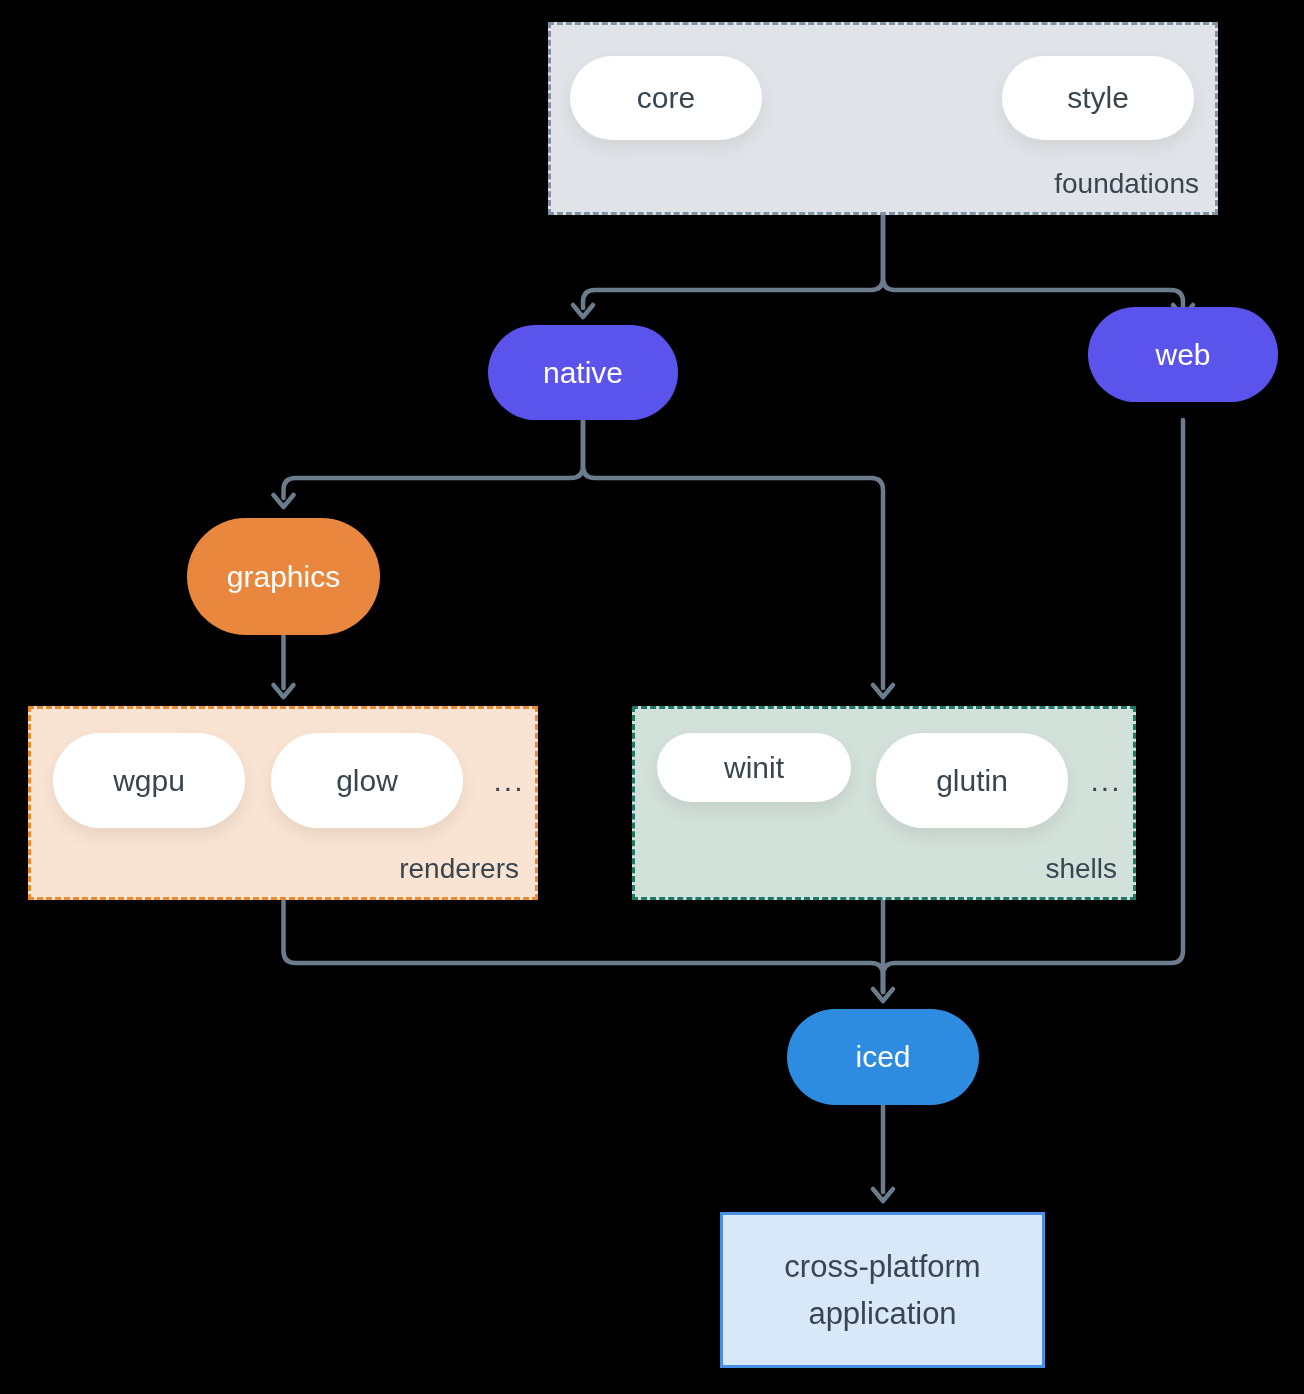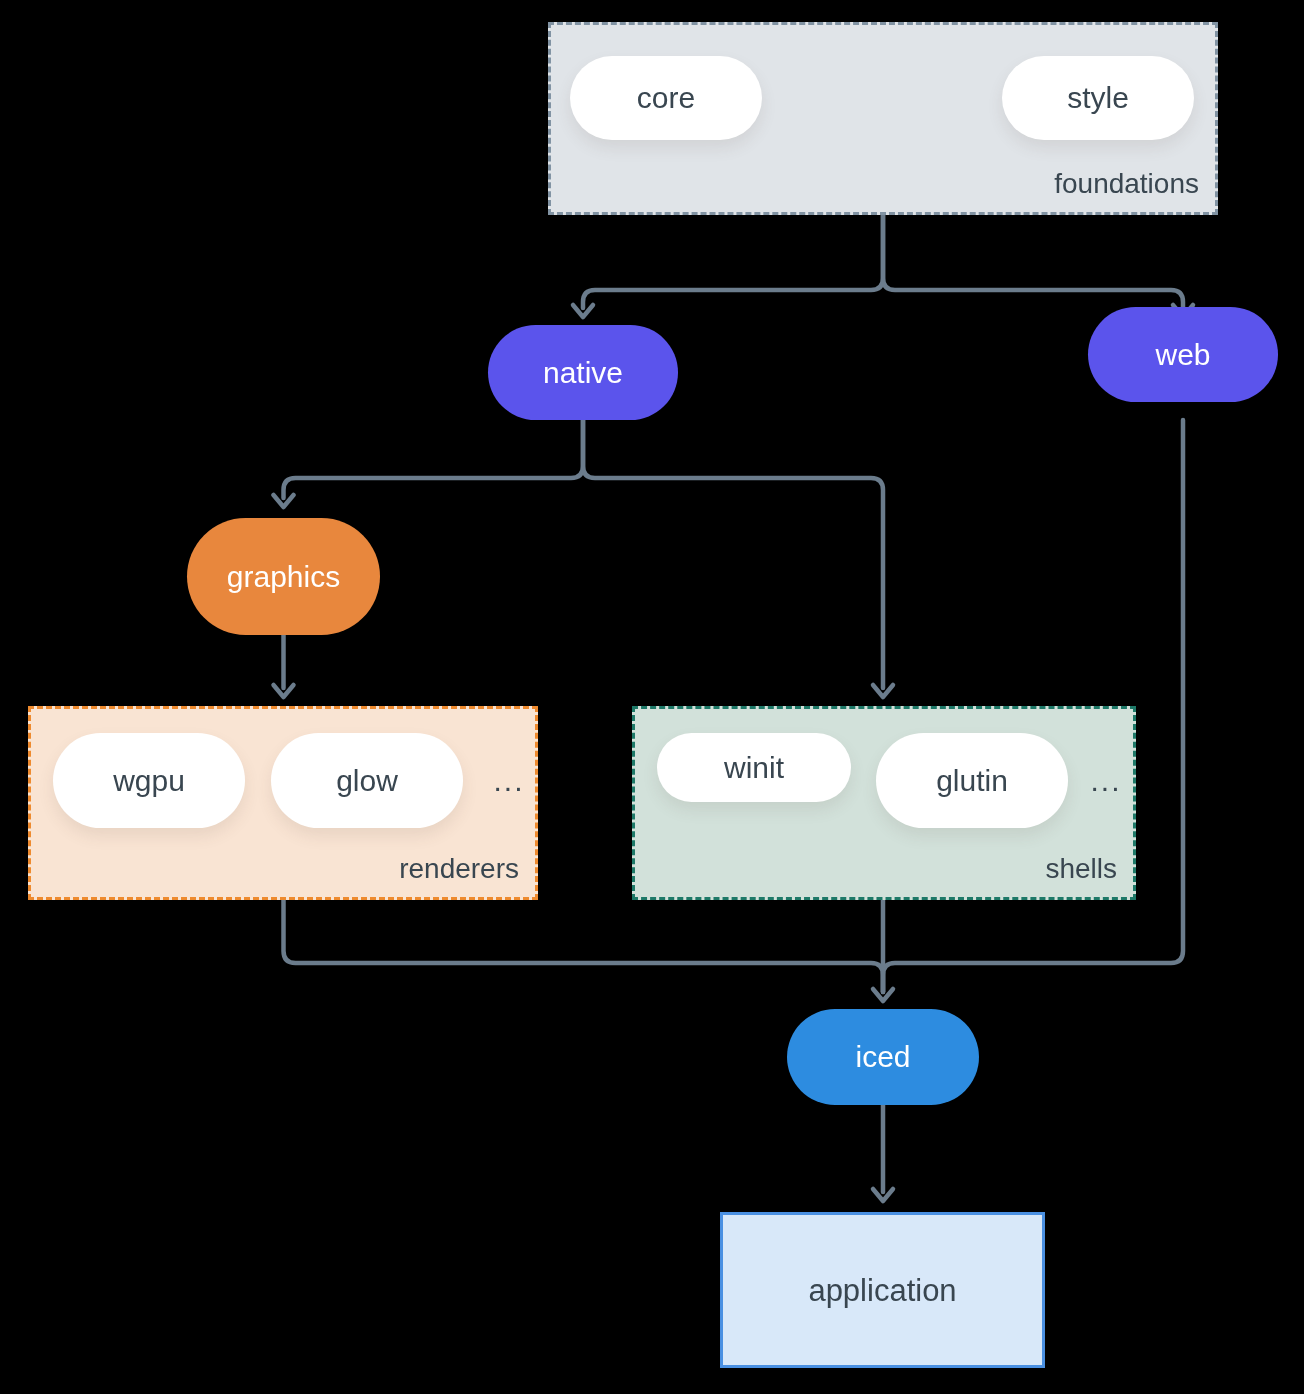--- a/index.html
+++ b/index.html
@@ -130,16 +130,17 @@
     </div>
     <div class="ellipsis e-shells">...</div>
     <div class="group-label">shells</div>
   </div>
 
   <div class="pill node-pill n-iced">
     <span>iced</span>
   </div>
 
   <div class="app-box">
+    <span>cross-platform</span>
     <span>application</span>
   </div>
 
 </div>
 
 </body></html>

